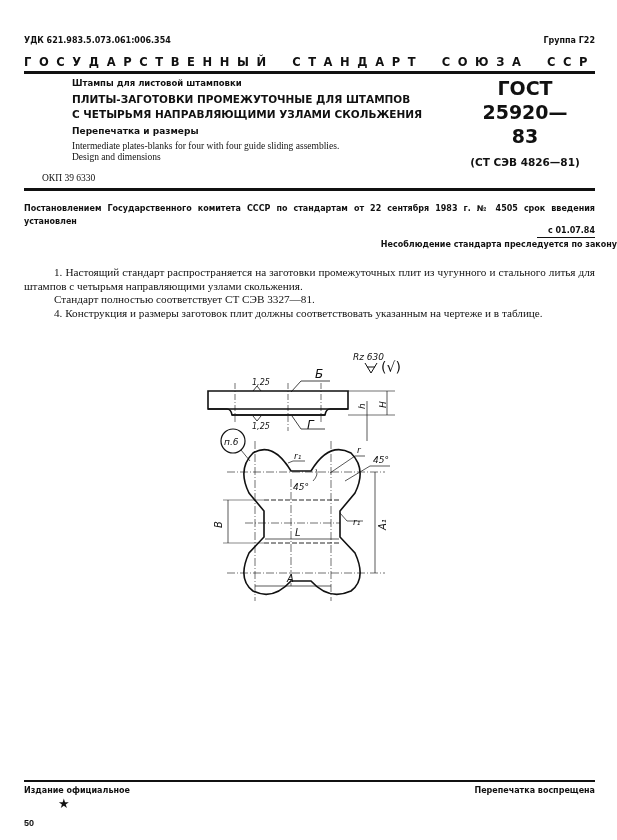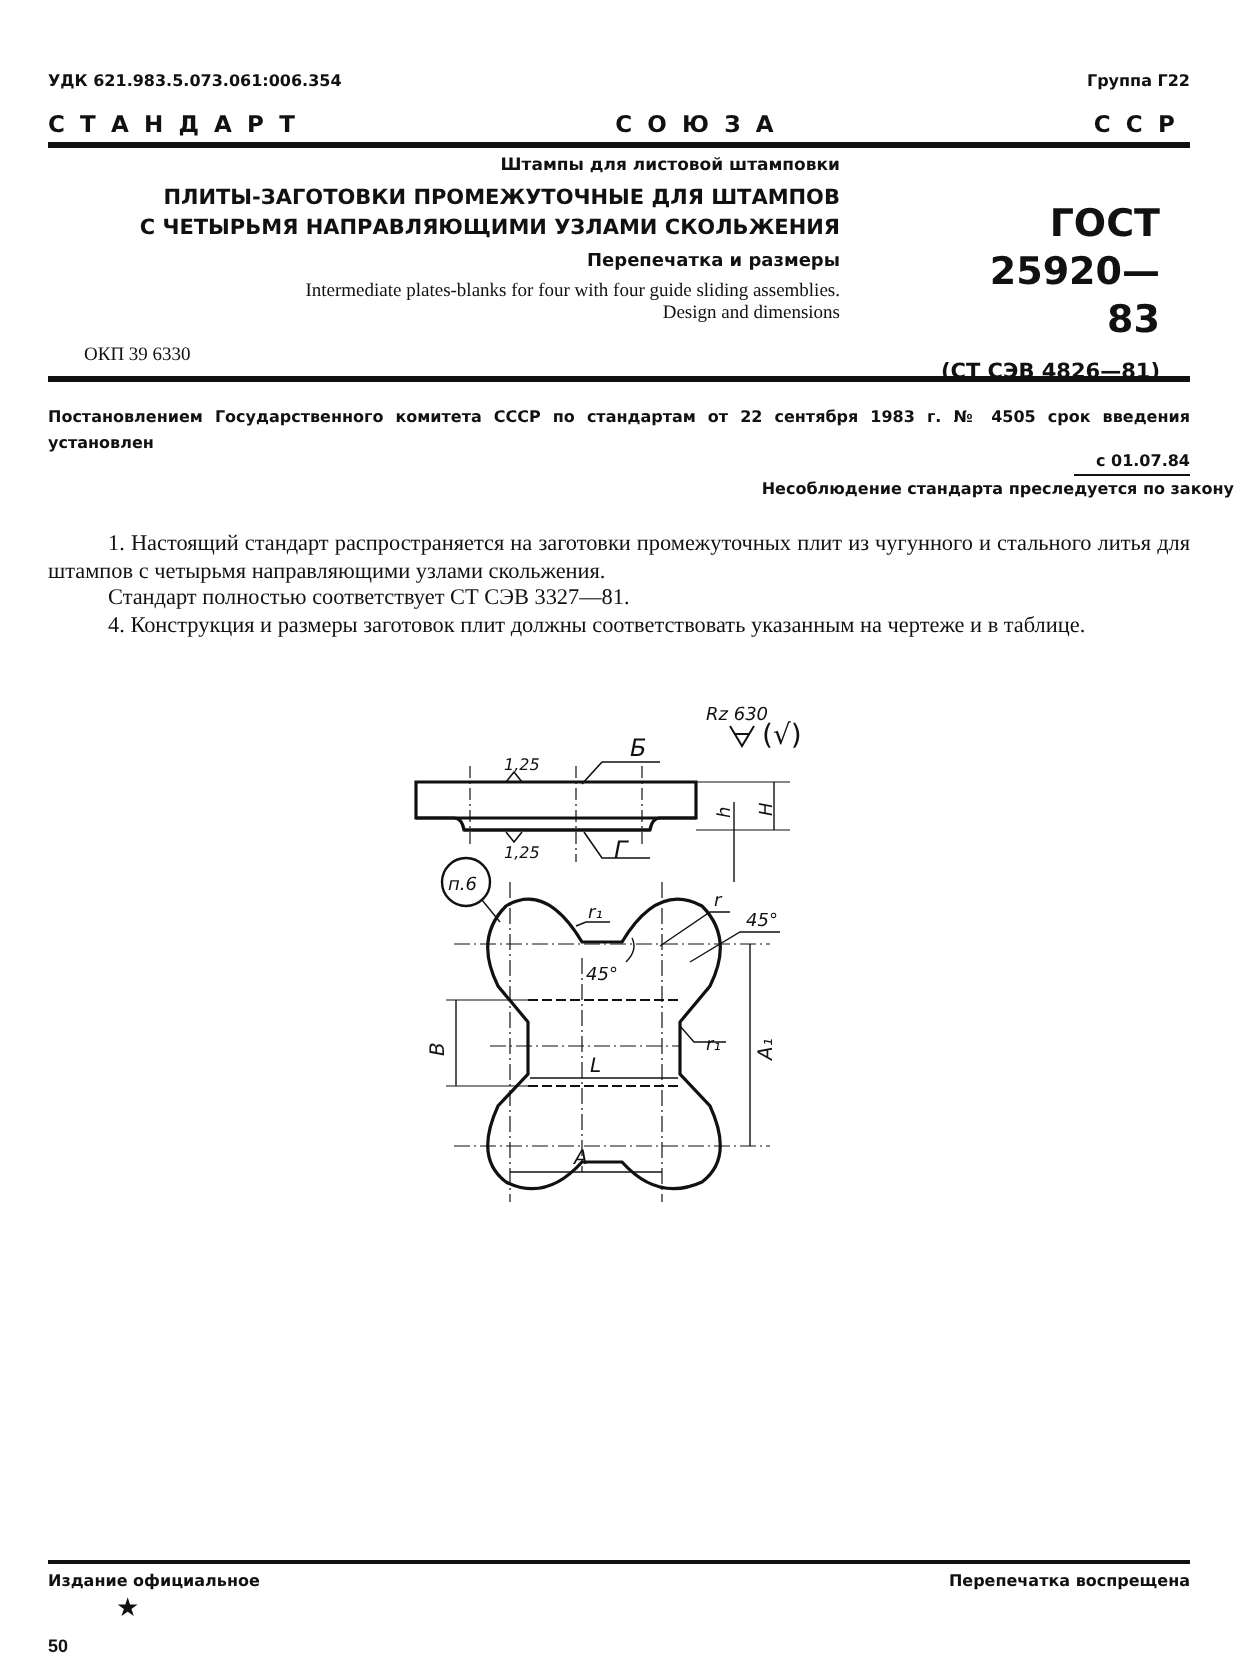--- a/index.html
+++ b/index.html
@@ -10,26 +10,26 @@
     .abs { position: absolute; margin-top: 16px; }
     .sans { font-family: "DejaVu Sans", sans-serif; font-weight: bold; }
     .udk { left: 24px; top: 20px; font-size: 8px; }
     .group { right: 22px; top: 20px; font-size: 8px; }
     .banner {
       left: 24px; right: 22px; top: 39px; font-size: 11.5px; letter-spacing: 0;
       display: flex; justify-content: space-between;
     }
     .banner span { letter-spacing: 7.6px; }
     .rule-top { left: 24px; right: 22px; top: 55px; height: 3px; background: #111; }
-    .title-block { left: 60px; width: 360px; top: 62px; text-align: right; }
+    .title-block { left: 72px; width: 360px; top: 62px; text-align: left; }
     .t-small { font-size: 8.5px; margin-bottom: 4px; }
     .t-main { font-size: 10.5px; line-height: 15px; }
     .t-sub { font-size: 9px; margin-top: 4px; }
     .t-en { font-size: 9.5px; line-height: 11px; margin-top: 5px; font-family: "Liberation Serif", serif; }
-    .gost-block { left: 470px; top: 84px; text-align: right; width: 110px; }
+    .gost-block { left: 470px; top: 60px; text-align: center; width: 110px; }
     .gost { font-size: 19px; line-height: 24px; }
     .gost-num { font-size: 19px; line-height: 24px; }
     .sev { font-size: 10.5px; margin-top: 8px; }
     .okp { left: 42px; top: 157px; font-size: 9.5px; }
     .rule-mid { left: 24px; right: 22px; top: 172px; height: 3px; background: #111; }
     .decree { left: 24px; right: 22px; top: 186px; font-size: 8px; line-height: 13px; text-align: justify; }
     .date-in { right: 22px; top: 210px; font-size: 8px; }
     .date-line { right: 22px; top: 221px; width: 58px; height: 1px; background: #111; }
     .law { left: 0; width: 617px; top: 224px; text-align: right; font-size: 8px; }
     .body-text { left: 24px; right: 22px; top: 250px; font-size: 11.2px; line-height: 13.5px; }
@@ -42,20 +42,21 @@
     .star { left: 58px; top: 780px; font-size: 13px; }
     .page-num { left: 24px; top: 802px; font-size: 9px; font-family: Liberation Sans, sans-serif; font-weight: bold; }
   </style>
 </head>
 <body>
 
 <div class="abs sans udk">УДК 621.983.5.073.061:006.354</div>
 <div class="abs sans group">Группа Г22</div>
 
 <div class="abs sans banner">
+  <span>ГОСУДАРСТВЕННЫЙ</span>
   <span>СТАНДАРТ</span>
   <span>СОЮЗА</span>
   <span>ССР</span>
 </div>
 <div class="abs rule-top"></div>
 
 <div class="abs title-block">
   <div class="sans t-small">Штампы для листовой штамповки</div>
   <div class="sans t-main">ПЛИТЫ-ЗАГОТОВКИ ПРОМЕЖУТОЧНЫЕ ДЛЯ ШТАМПОВ</div>
   <div class="sans t-main">С ЧЕТЫРЬМЯ НАПРАВЛЯЮЩИМИ УЗЛАМИ СКОЛЬЖЕНИЯ</div>

